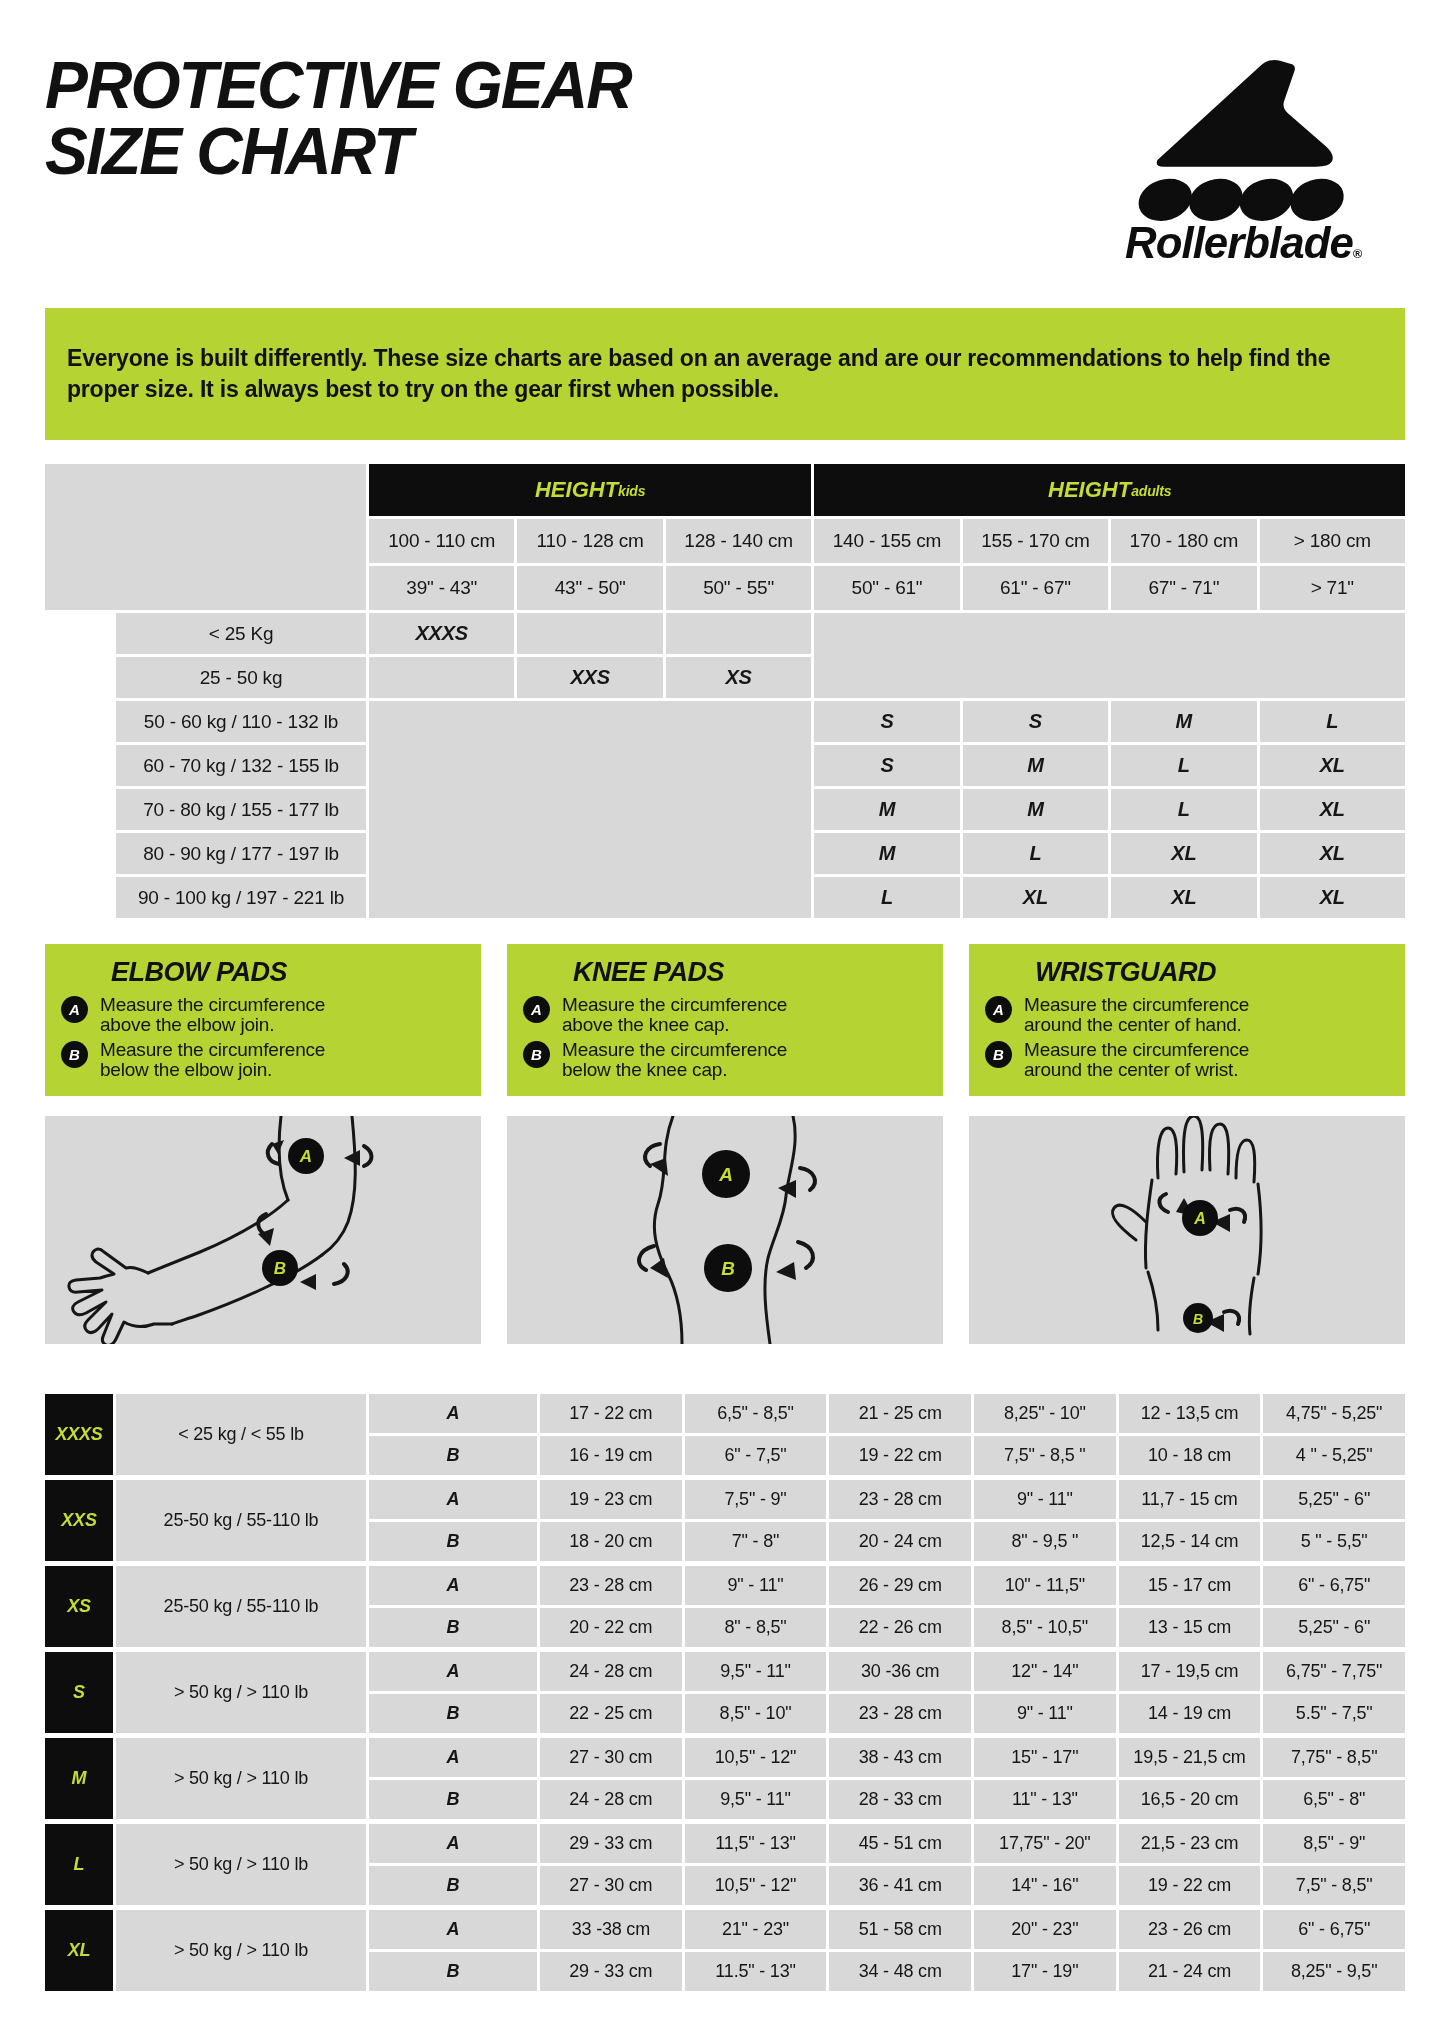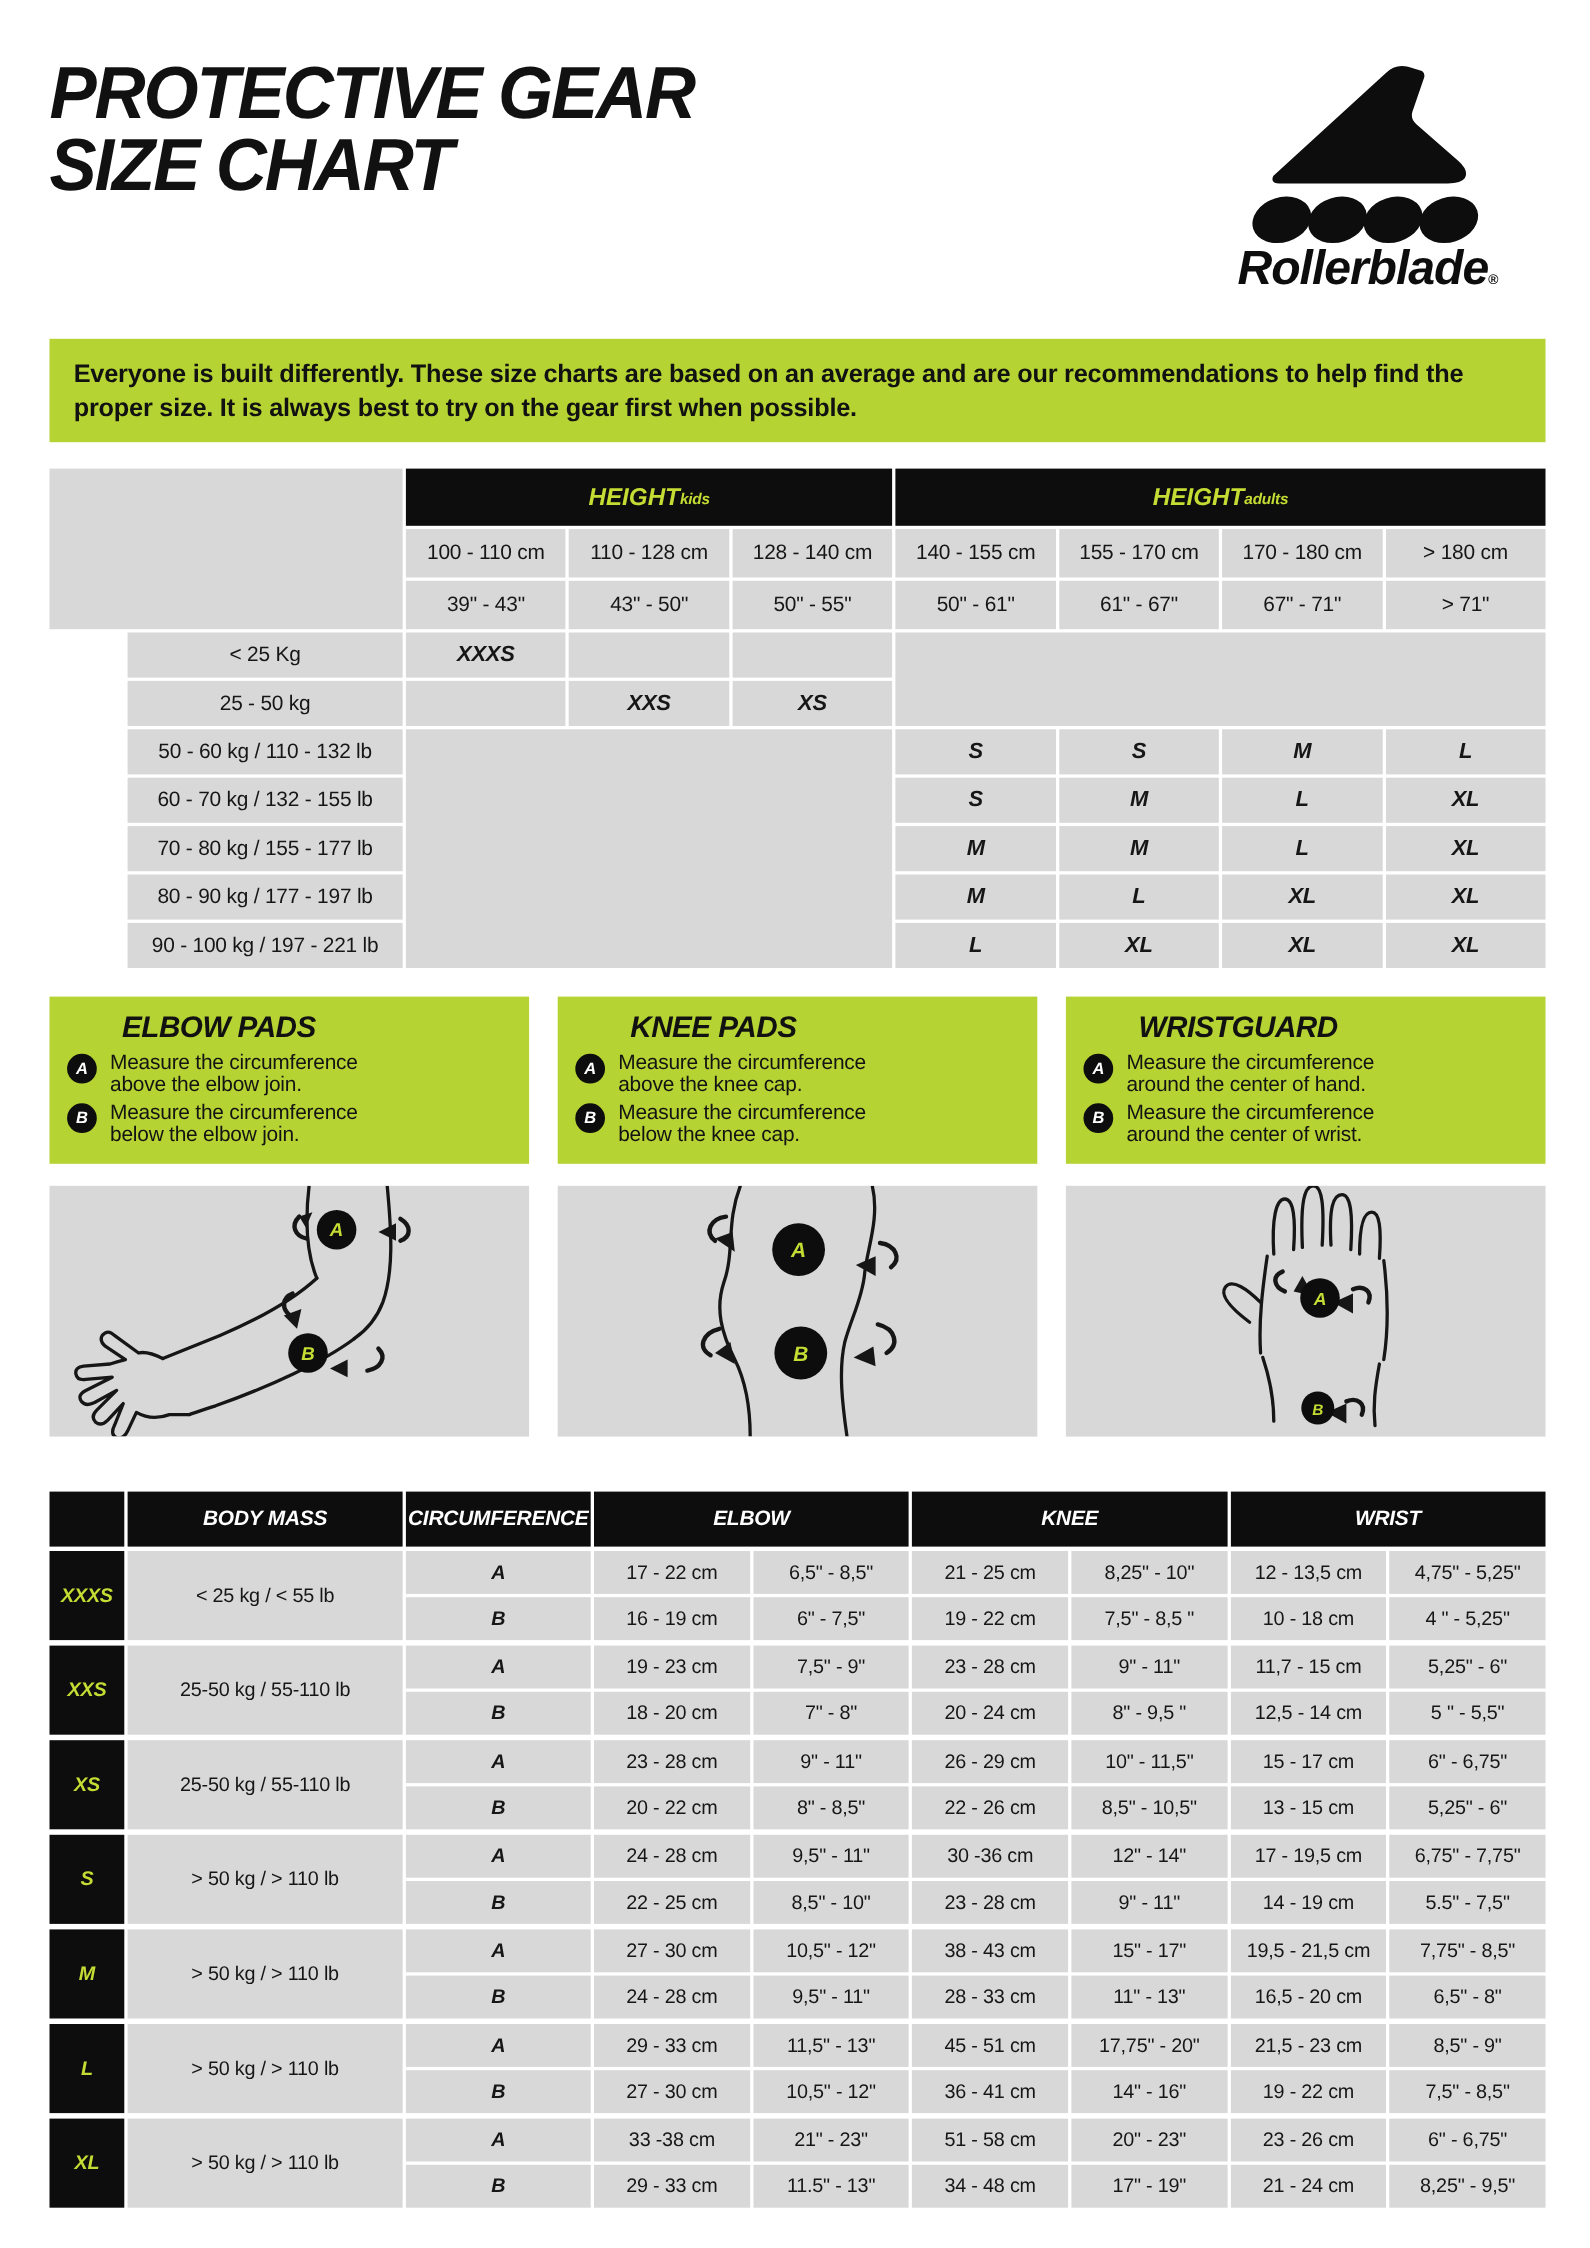--- a/index.html
+++ b/index.html
@@ -15,21 +15,21 @@
   .page{position:relative;width:1445px;height:2044px;padding:0 40px 0 45px}
 
   
   .hdr-row{display:flex;justify-content:space-between;align-items:flex-start;padding-top:52px}
   .big-title{font-size:67px;line-height:.98;font-weight:bold;font-style:italic;
     letter-spacing:-2px;transform:scaleX(.96);transform-origin:left top;
     text-transform:uppercase;color:#111}
   .logo-svg{margin-top:-6px;margin-right:12px}
 
   
-  .banner{margin-top:40px;background:var(--lime);padding:16px 22px;
+  .banner{margin-top:40px;background:var(--lime);padding:35px 22px;
     font-size:23px;font-weight:bold;line-height:1.35;color:#111;letter-spacing:-.2px}
 
   
   .t1{margin-top:24px;display:grid;
     grid-template-columns:68px 250px repeat(7,1fr);
     grid-template-rows:52px 44px 44px repeat(7,41px);
     gap:3px}
   .c{background:var(--gray);display:flex;align-items:center;justify-content:center;
     font-size:19px;letter-spacing:-.2px;text-align:center}
   .c.blk{background:var(--blk)}
@@ -266,28 +266,20 @@
           <circle class="bfill" cx="228" cy="102" r="18"></circle>
           <text class="bletter" x="228" y="108" font-size="16" text-anchor="middle">A</text>
           <circle class="bfill" cx="226" cy="202" r="15"></circle>
           <text class="bletter" x="226" y="208" font-size="14" text-anchor="middle">B</text>
         </svg>
       </div>
     </div>
   </div>
 
   <div class="bt">
-    <div class="bth">
-      <div class="c blk" style="grid-area:1/1"></div>
-      <div class="c blk" style="grid-area:1/2">BODY MASS</div>
-      <div class="c blk" style="grid-area:1/3">CIRCUMFERENCE</div>
-      <div class="c blk" style="grid-area:1/4/2/6">ELBOW</div>
-      <div class="c blk" style="grid-area:1/6/2/8">KNEE</div>
-      <div class="c blk" style="grid-area:1/8/2/10">WRIST</div>
-    </div>
 
     <div class="btg-list">
 
         <div class="btg">
           <div class="c blk gz">XXXS</div>
           <div class="c gm">&lt; 25 kg  / &lt; 55 lb</div>
           <div class="c gla">A</div>
           <div class="c ga0">17 - 22 cm</div>
           <div class="c ga1">6,5" - 8,5"</div>
           <div class="c ga2">21 - 25 cm</div>

